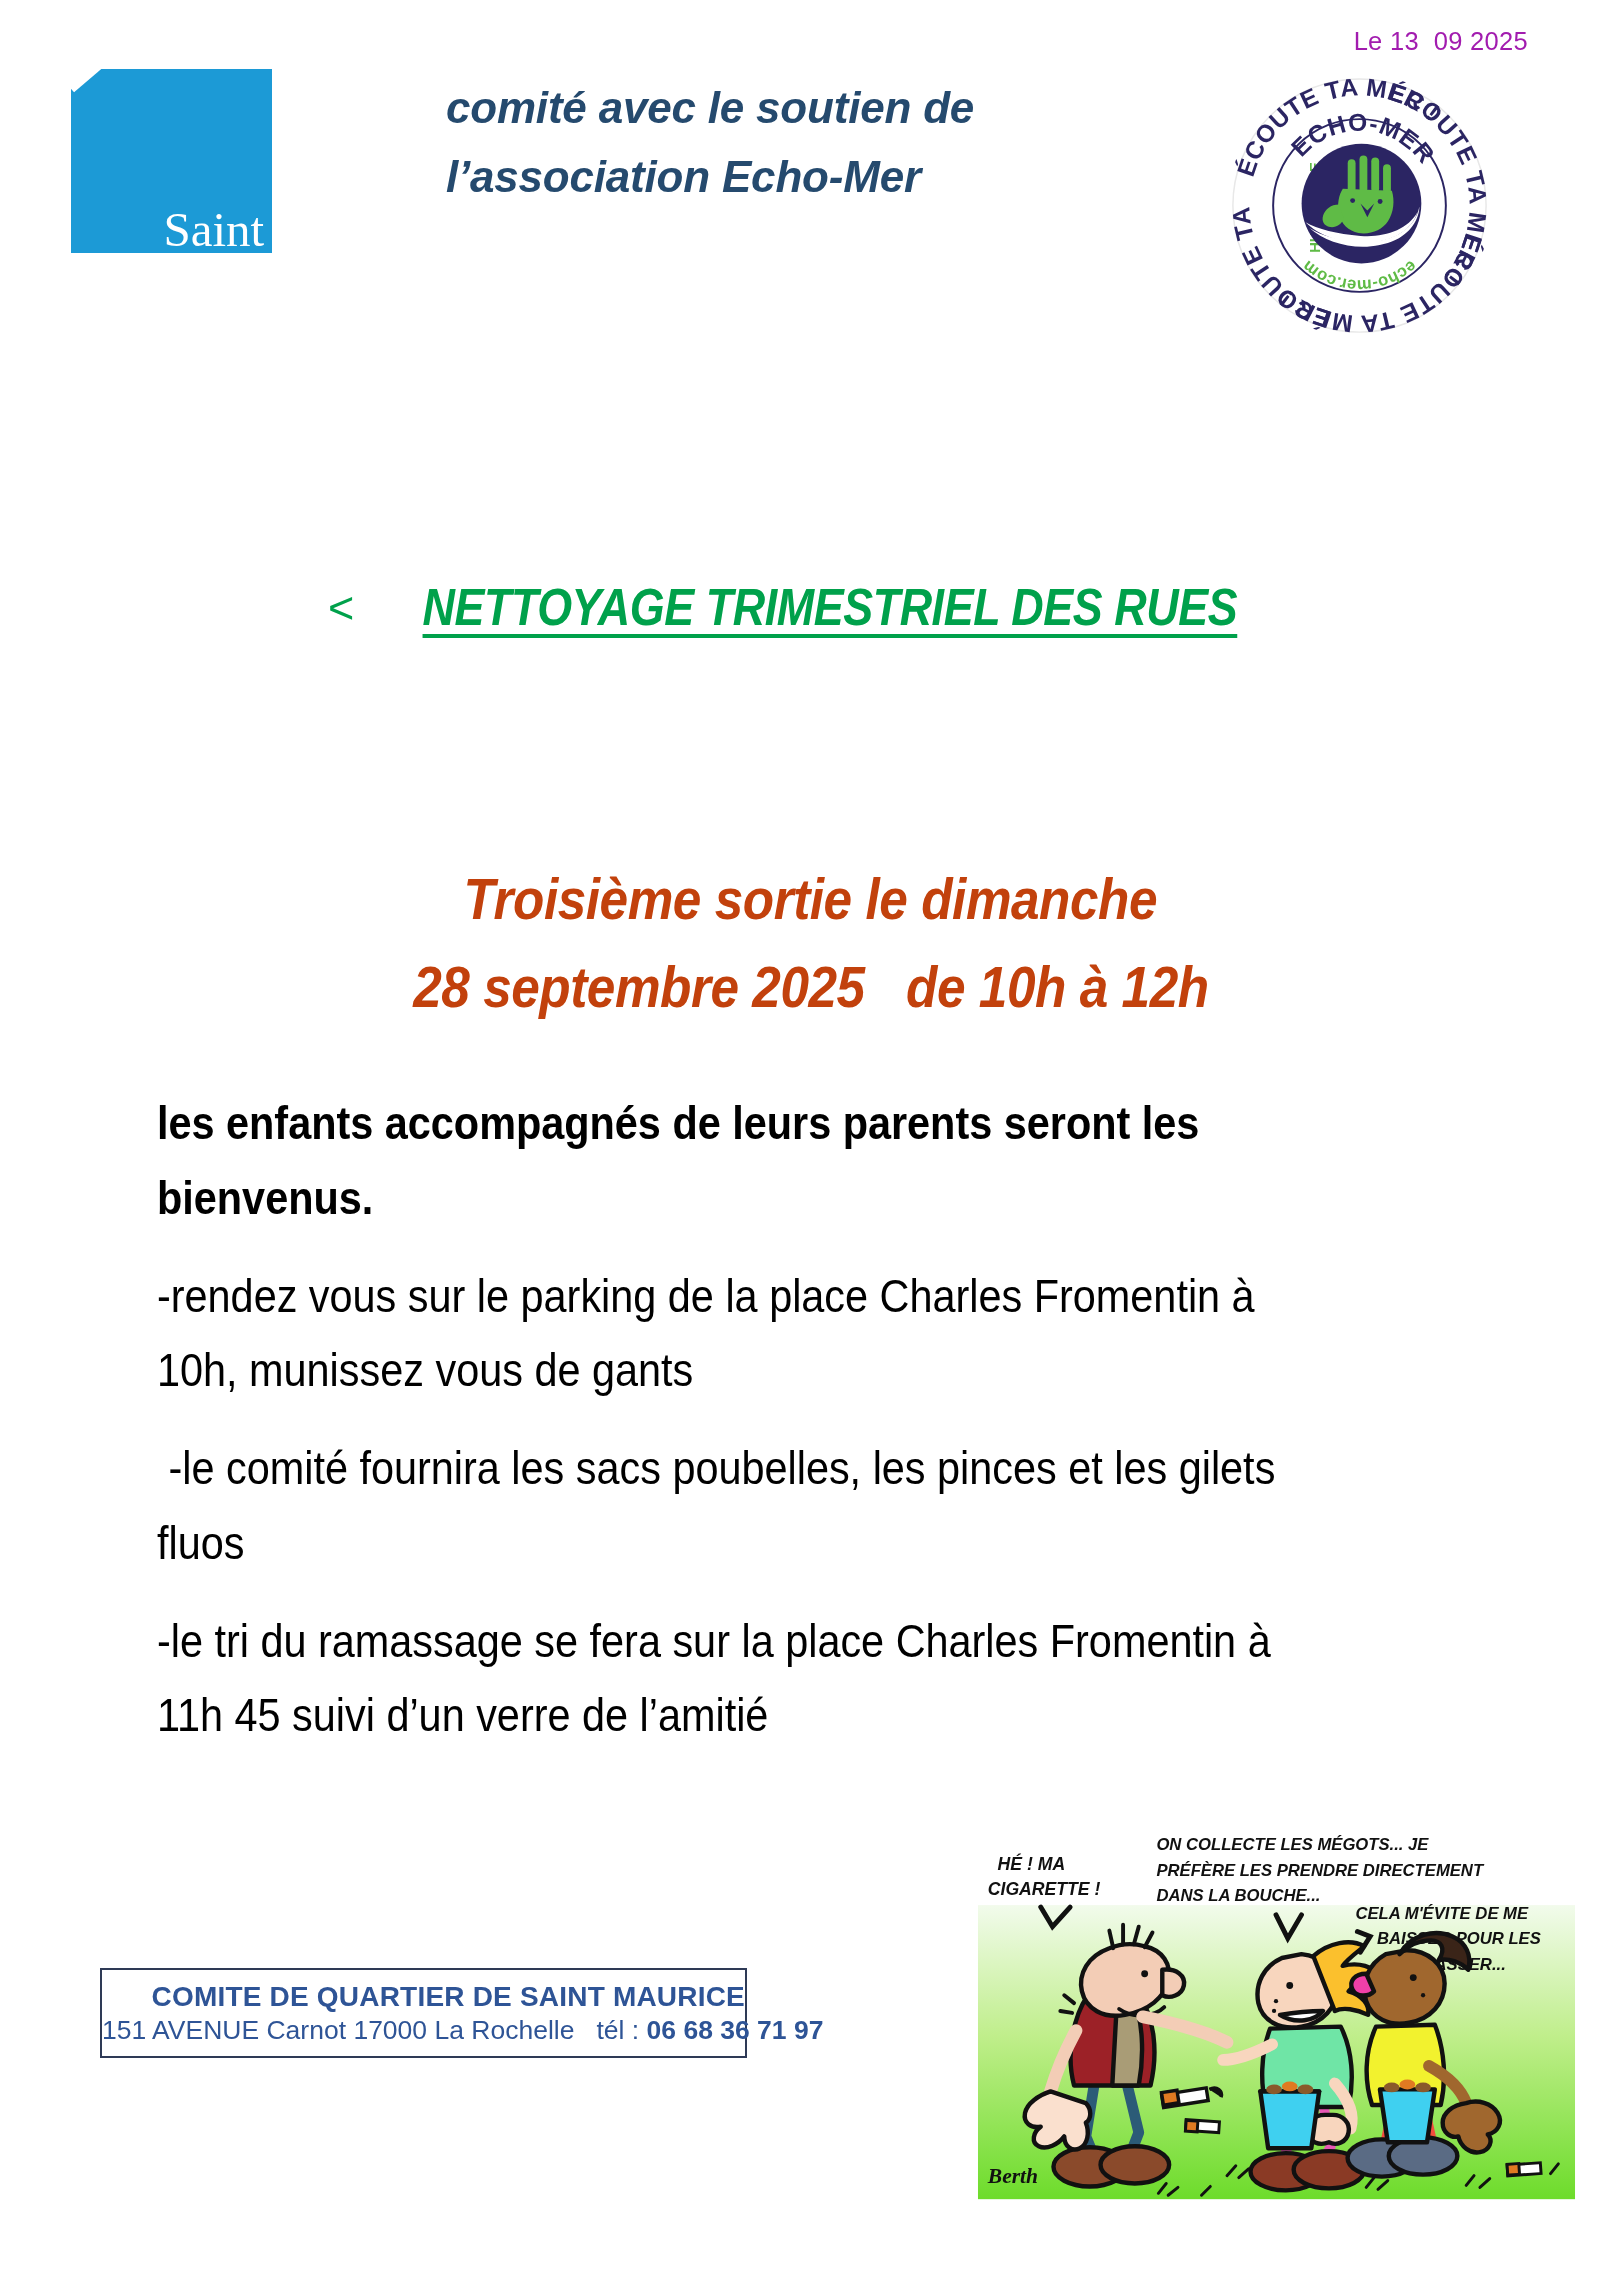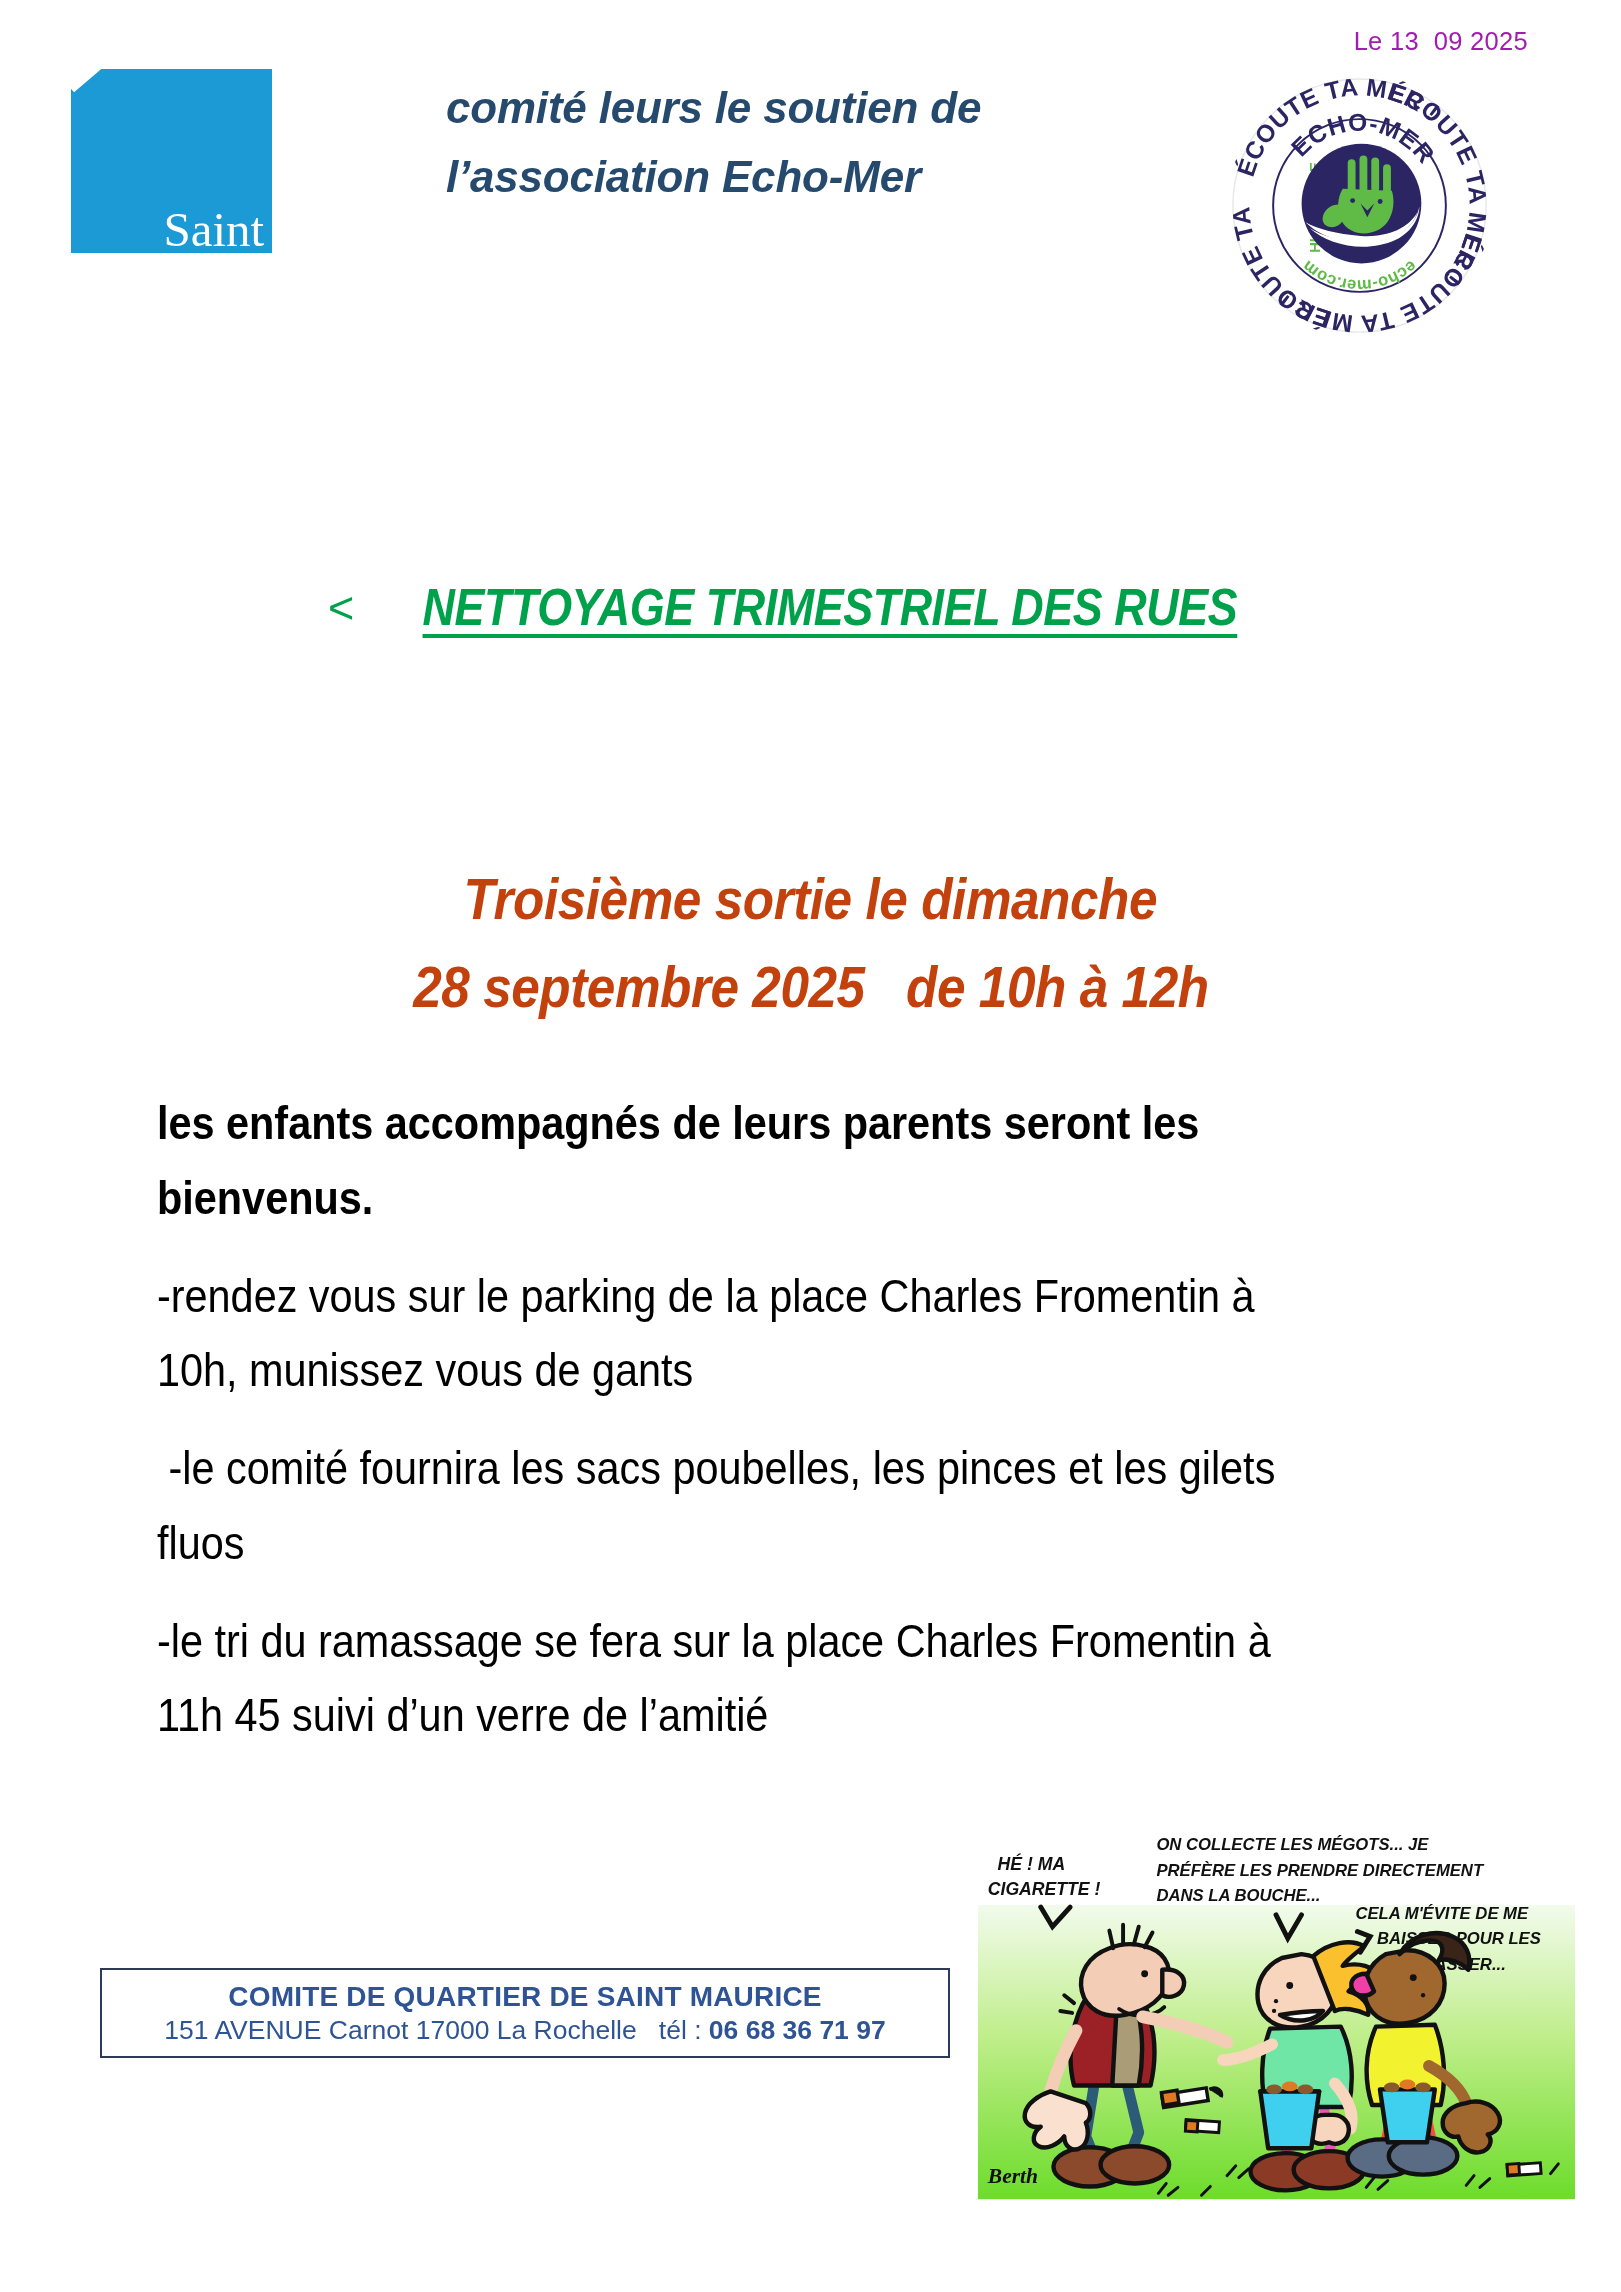--- a/index.html
+++ b/index.html
@@ -179,25 +179,25 @@
   }
   .body-text p.bold {
     font-weight: bold;
   }
 
   
   .footer-box {
     position: absolute;
     left: 100px;
     top: 1968px;
-    width: 850px;
+    width: 647px;
     height: 90px;
     border: 2px solid #2E3A56;
     box-sizing: border-box;
-    text-align: center;
+    text-align: right;
     color: #2E5496;
     font-family: "Liberation Sans", sans-serif;
   }
   .footer-title {
     margin-top: 10.8px;
     font-weight: bold;
     font-size: 28px;
     letter-spacing: 0.2px;
     display: block;
   }
@@ -231,21 +231,21 @@
     <div class="cq-band">
       
     </div>
     <div class="cq-name">
       <span class="l1">Saint</span>
       <span class="l2">Maurice</span>
     </div>
   </div>
 
   <div class="headline">
-    <span>comité leurs le soutien de</span>
+    <span>comité avec le soutien de</span>
     <span>l’association Echo-Mer</span>
   </div>
 
   <div class="echomer">
     <svg width="265" height="265" viewBox="0 0 270 270" xmlns="http://www.w3.org/2000/svg">
       <defs>
         <path id="ring1" d="M 135,135 m -112,0 a 112,112 0 1,1 224,0 a 112,112 0 1,1 -224,0"></path>
         <path id="ring2" d="M 135,135 m -76,0 a 76,76 0 1,1 152,0 a 76,76 0 1,1 -152,0"></path>
         <path id="ring2b" d="M 135,135 m 76,0 a 76,76 0 1,1 -152,0 a 76,76 0 1,1 152,0"></path>
       </defs>

